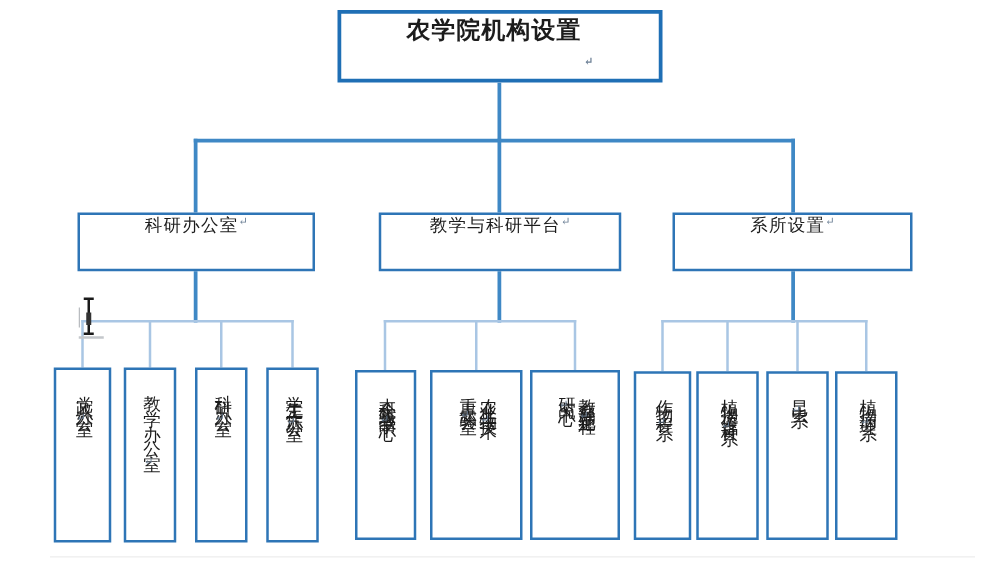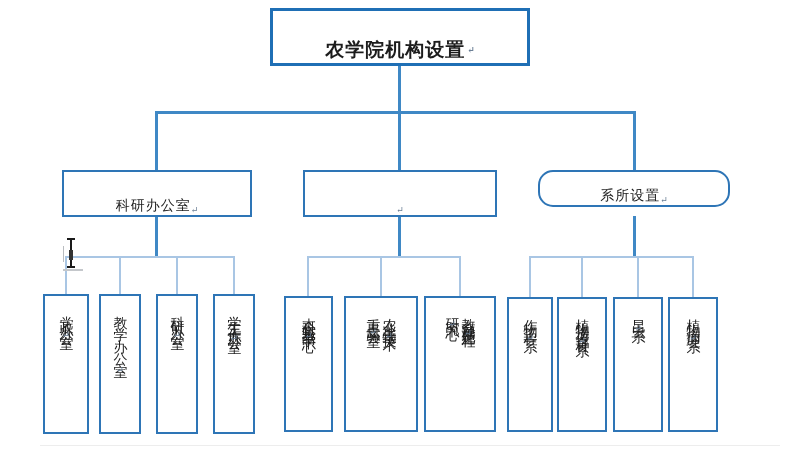--- a/index.html
+++ b/index.html
@@ -5,21 +5,21 @@
   html,body{margin:0;padding:0;}
   body{
     width:798px;height:450px;position:relative;overflow:hidden;
     background:#ffffff;
     font-family:"Liberation Serif","DejaVu Serif",serif;
     color:#1c1c1c;
   }
   .node{
     position:absolute;background:#fff;box-sizing:border-box;
     border:2px solid #2E75B6;
-    display:flex;align-items:flex-end;justify-content:center;
+    display:flex;align-items:flex-start;justify-content:center;
   }
   .root-node{
     border:3px solid #1F6FB5;
     font-size:19px;font-weight:600;letter-spacing:1px;
   }
   .branch-node{font-size:14px;letter-spacing:1px;}
   .leaf-node{
     align-items:flex-start;
     padding-top:9px;
   }
@@ -75,23 +75,24 @@
 <div class="node root-node" style="left:270px;top:8px;width:260px;height:58px;">
   <span>农学院机构设置</span>
   <span class="ret hret">↵</span>
 </div>
 
 <div class="node branch-node" style="left:62px;top:170px;width:190px;height:47px;">
   <span>科研办公室</span>
   <span class="ret">↵</span>
 </div>
 <div class="node branch-node" style="left:303px;top:170px;width:194px;height:47px;">
+  <span>教学与科研平台</span>
   <span class="ret">↵</span>
 </div>
-<div class="node branch-node" style="left:538px;top:170px;width:192px;height:37px;border-radius:15px;">
+<div class="node branch-node" style="left:538px;top:170px;width:192px;height:47px;">
   <span>系所设置</span>
   <span class="ret">↵</span>
 </div>
 
 <div class="node leaf-node" style="left:43px;top:294px;width:46px;height:140px;">
   <span class="vtext">
       <span class="vcol"><span>党政办公室</span><span class="ret">↵</span></span>
     </span>
 </div>
 <div class="node leaf-node" style="left:99px;top:294px;width:42px;height:140px;">

